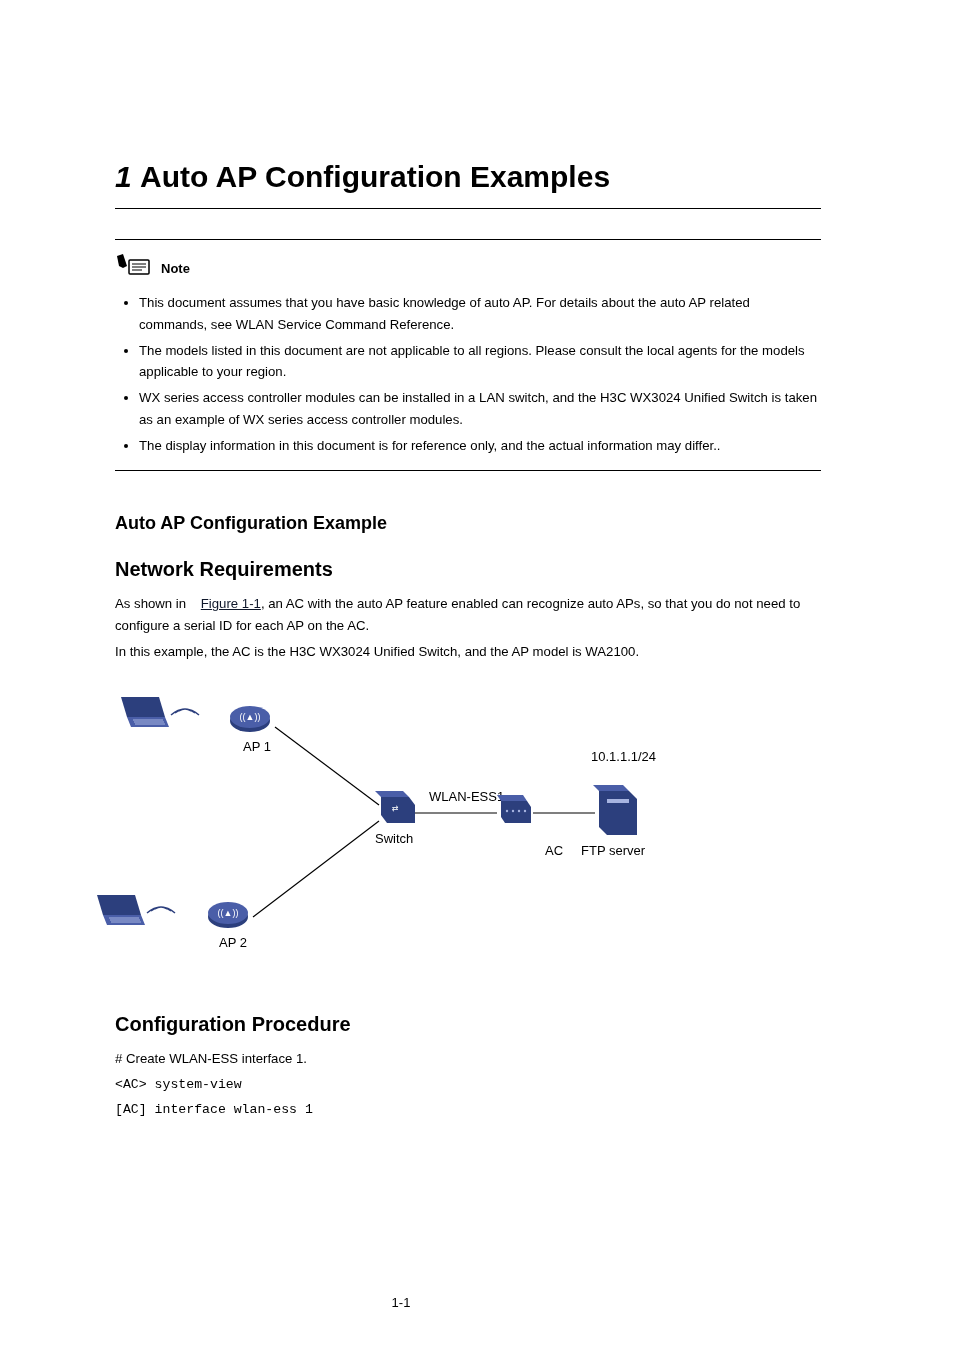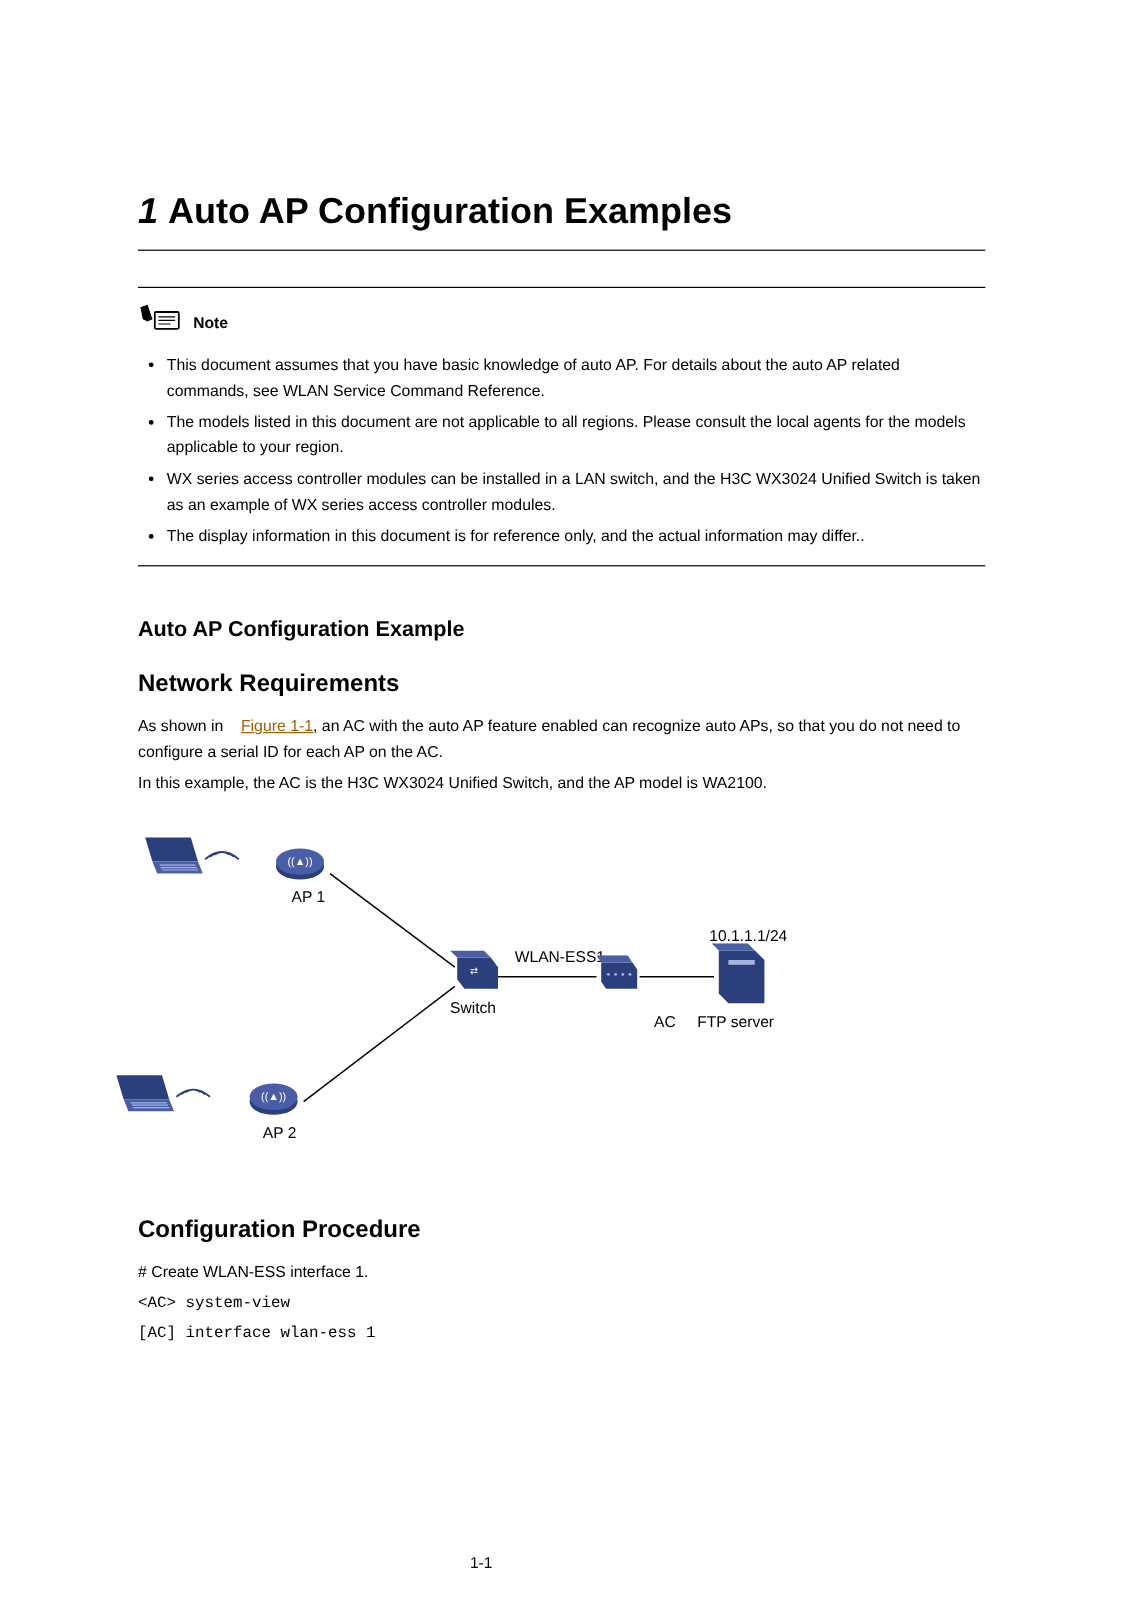--- a/index.html
+++ b/index.html
@@ -70,21 +70,21 @@
     font-size: 20px;
     font-weight: bold;
     margin: 24px 0 12px 0;
   }
   .body-p {
     font-size: 13.2px;
     line-height: 1.65;
     margin: 4px 0;
   }
   .link {
-    color: #a16207;
+    color: #0f172a;
     text-decoration: underline;
     padding-left: 11px;
   }
   .figure-caption {
     font-size: 13px;
     font-weight: bold;
     margin: 18px 0 10px 0;
   }
   .diagram-box {
     width: 560px;
@@ -224,21 +224,21 @@
         <polygon points="4,6 30,6 34,12 34,28 8,28 4,22" fill="#2c3f7d"></polygon>
         <polygon points="4,6 30,6 26,0 0,0" fill="#4a5ea8"></polygon>
         <circle cx="10" cy="16" r="1.2" fill="#a7b4e0"></circle>
         <circle cx="16" cy="16" r="1.2" fill="#a7b4e0"></circle>
         <circle cx="22" cy="16" r="1.2" fill="#a7b4e0"></circle>
         <circle cx="28" cy="16" r="1.2" fill="#a7b4e0"></circle>
       </svg>
     </span>
     <span class="dev-label" style="left:390px; top:170px;margin-left:40px;">AC</span>
 
-    <span class="dev-label" style="left:476px; top:98px;">10.1.1.1/24</span>
+    <span class="dev-label" style="left:476px; top:76px;">10.1.1.1/24</span>
 
     <span class="dev" style="left:478px; top:112px;">
       <svg width="46" height="54">
         <polygon points="6,6 36,6 44,14 44,50 14,50 6,42" fill="#2c3f7d"></polygon>
         <polygon points="6,6 36,6 30,0 0,0" fill="#4a5ea8"></polygon>
         <rect x="14" y="14" width="22" height="4" fill="#a7b4e0"></rect>
       </svg>
     </span>
     <span class="dev-label" style="left:466px; top:170px;">FTP server</span>
   </div>

